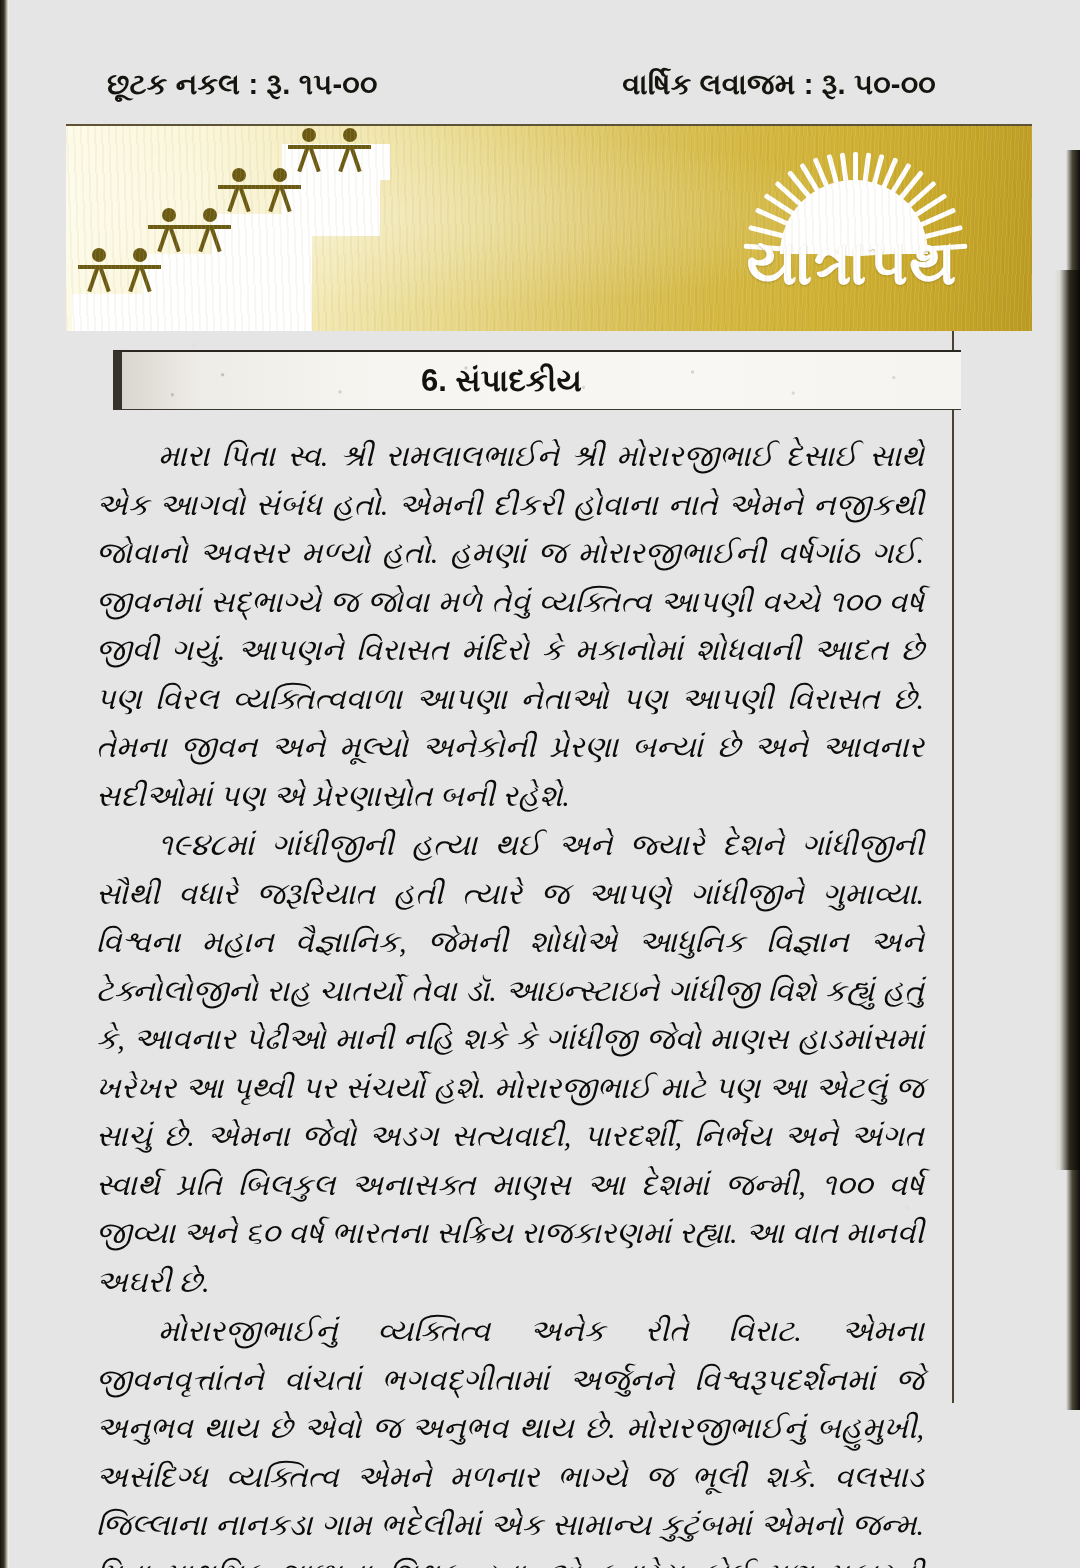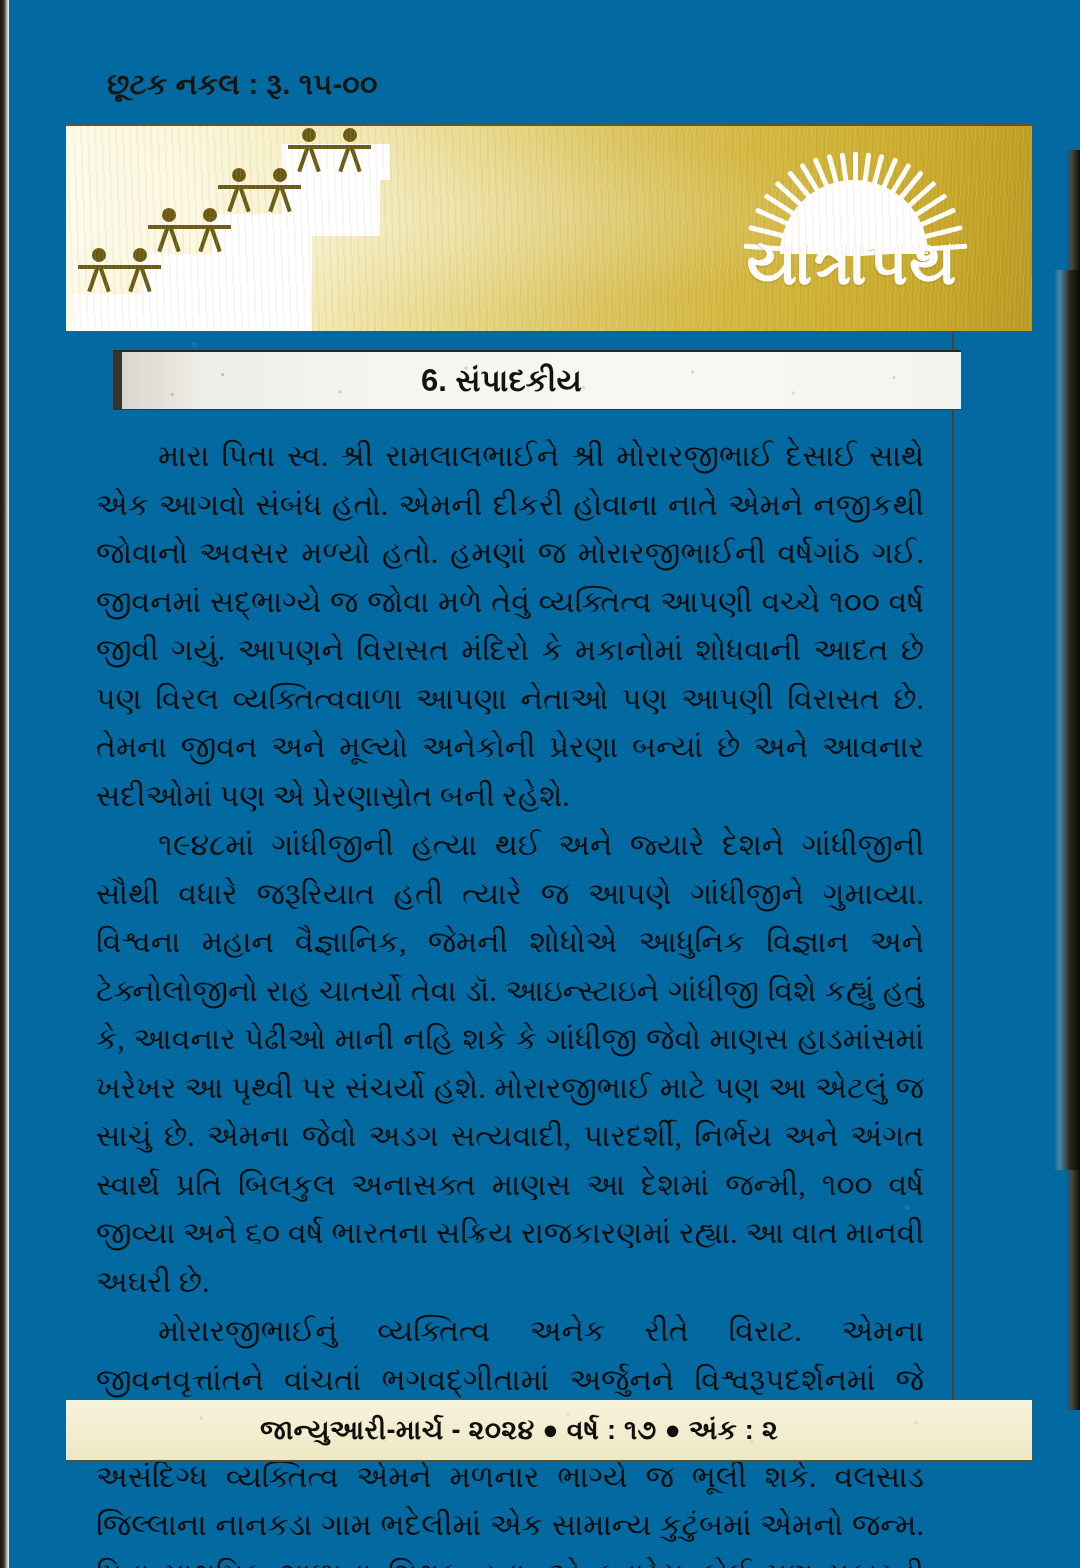--- a/index.html
+++ b/index.html
@@ -12,21 +12,21 @@
     height: 1568px;
     overflow: hidden;
     font-family: "Liberation Serif", "DejaVu Serif", serif;
     position: relative;
   }
 
   
   #scan-page {
     position: absolute;
     inset: 0;
-    background: #0369a1;
+    background: #e5e5e5;
     padding-left: 36px;
   }
   
   #gutter-left {
     position: absolute;
     left: 0; top: 0;
     width: 9px; height: 1568px;
     background: linear-gradient(to right, #17150f 0%, #3a352a 45%, #c9c4b4 80%, #fdfdfb 100%);
   }
   
@@ -259,20 +259,21 @@
     font-size: 30px;
     line-height: 48.5px;
     color: #0d0c0a;
     text-align: justify;
     text-justify: inter-word;
     font-family: "Liberation Serif", "DejaVu Serif", serif;
   }
   #article-body p {
     margin: 0 12px 1px 0;
     text-indent: 62px;
+    font-style: italic;
   }
   #article-body p:last-child { margin-bottom: 0; }
 
   
   #footer-band {
     position: absolute;
     left: 66px; top: 1400px;
     width: 966px; height: 62px;
     background: linear-gradient(to bottom, #f7f3dc 0%, #f3eed1 45%, #efe8c4 100%);
     border-bottom: 2px solid #57502f;
@@ -309,20 +310,21 @@
 
 <div id="scan-page">
 
   <div id="paper-noise"></div>
   <div id="gutter-left"></div>
   <div id="gutter-right-2"></div>
   <div id="gutter-right"></div>
 
   <div id="price-row">
     <div class="price-text" id="single-copy-price">છૂટક નકલ : રૂ. ૧૫-૦૦</div>
+    <div class="price-text" id="annual-price">વાર્ષિક લવાજમ : રૂ. ૫૦-૦૦</div>
   </div>
 
   <div id="masthead">
     <div id="masthead-vignette"></div>
 
     <div id="staircase">
 
       <div class="stair-step" style="left:0px;   top:168px; width:104px; height:39px;"></div>
       <div class="stair-step" style="left:70px;  top:128px; width:100px; height:79px;"></div>
       <div class="stair-step" style="left:140px; top:88px;  width:100px; height:119px;"></div>
@@ -427,18 +429,14 @@
     <div id="section-title-noise"></div>
     <div id="section-title-text">6. સંપાદકીય</div>
   </div>
 
   <div id="article-body">
     <p>મારા પિતા સ્વ. શ્રી રામલાલભાઈને શ્રી મોરારજીભાઈ દેસાઈ સાથે એક આગવો સંબંધ હતો. એમની દીકરી હોવાના નાતે એમને નજીકથી જોવાનો અવસર મળ્યો હતો. હમણાં જ મોરારજીભાઈની વર્ષગાંઠ ગઈ. જીવનમાં સદ્‌ભાગ્યે જ જોવા મળે તેવું વ્યક્તિત્વ આપણી વચ્ચે ૧૦૦ વર્ષ જીવી ગયું. આપણને વિરાસત મંદિરો કે મકાનોમાં શોધવાની આદત છે પણ વિરલ વ્યક્તિત્વવાળા આપણા નેતાઓ પણ આપણી વિરાસત છે. તેમના જીવન અને મૂલ્યો અનેકોની પ્રેરણા બન્યાં છે અને આવનાર સદીઓમાં પણ એ પ્રેરણાસ્રોત બની રહેશે.</p>
     <p>૧૯૪૮માં ગાંધીજીની હત્યા થઈ અને જ્યારે દેશને ગાંધીજીની સૌથી વધારે જરૂરિયાત હતી ત્યારે જ આપણે ગાંધીજીને ગુમાવ્યા. વિશ્વના મહાન વૈજ્ઞાનિક, જેમની શોધોએ આધુનિક વિજ્ઞાન અને ટેક્નોલોજીનો રાહ ચાતર્યો તેવા ડૉ. આઇન્સ્ટાઇને ગાંધીજી વિશે કહ્યું હતું કે, આવનાર પેઢીઓ માની નહિ શકે કે ગાંધીજી જેવો માણસ હાડમાંસમાં ખરેખર આ પૃથ્વી પર સંચર્યો હશે. મોરારજીભાઈ માટે પણ આ એટલું જ સાચું છે. એમના જેવો અડગ સત્યવાદી, પારદર્શી, નિર્ભય અને અંગત સ્વાર્થ પ્રતિ બિલકુલ અનાસક્ત માણસ આ દેશમાં જન્મી, ૧૦૦ વર્ષ જીવ્યા અને ૬૦ વર્ષ ભારતના સક્રિય રાજકારણમાં રહ્યા. આ વાત માનવી અઘરી છે.</p>
     <p>મોરારજીભાઈનું વ્યક્તિત્વ અનેક રીતે વિરાટ. એમના જીવનવૃત્તાંતને વાંચતાં ભગવદ્‌ગીતામાં અર્જુનને વિશ્વરૂપદર્શનમાં જે અનુભવ થાય છે એવો જ અનુભવ થાય છે. મોરારજીભાઈનું બહુમુખી, અસંદિગ્ધ વ્યક્તિત્વ એમને મળનાર ભાગ્યે જ ભૂલી શકે. વલસાડ જિલ્લાના નાનકડા ગામ ભદેલીમાં એક સામાન્ય કુટુંબમાં એમનો જન્મ. પિતા પ્રાથમિક શાળાના શિક્ષક હતા. એ ક્યારેય કોઈ પણ પ્રકારની ખુશામત કરતા નહિ. ઘરમાં સંસ્કાર અને શિસ્તભર્યું વાતાવરણ હતું. ભણવામાં મોરારજીભાઈ હોશિયાર અને મહદંશે શિક્ષકોને</p>
   </div>
 
-  <div id="footer-band">
-    <div id="footer-noise"></div>
-    <div id="footer-text">જાન્યુઆરી-માર્ચ - ૨૦૨૪  ●  વર્ષ : ૧૭ ● અંક : ૨</div>
-  </div>
 
 </div>
 
 </body></html>

